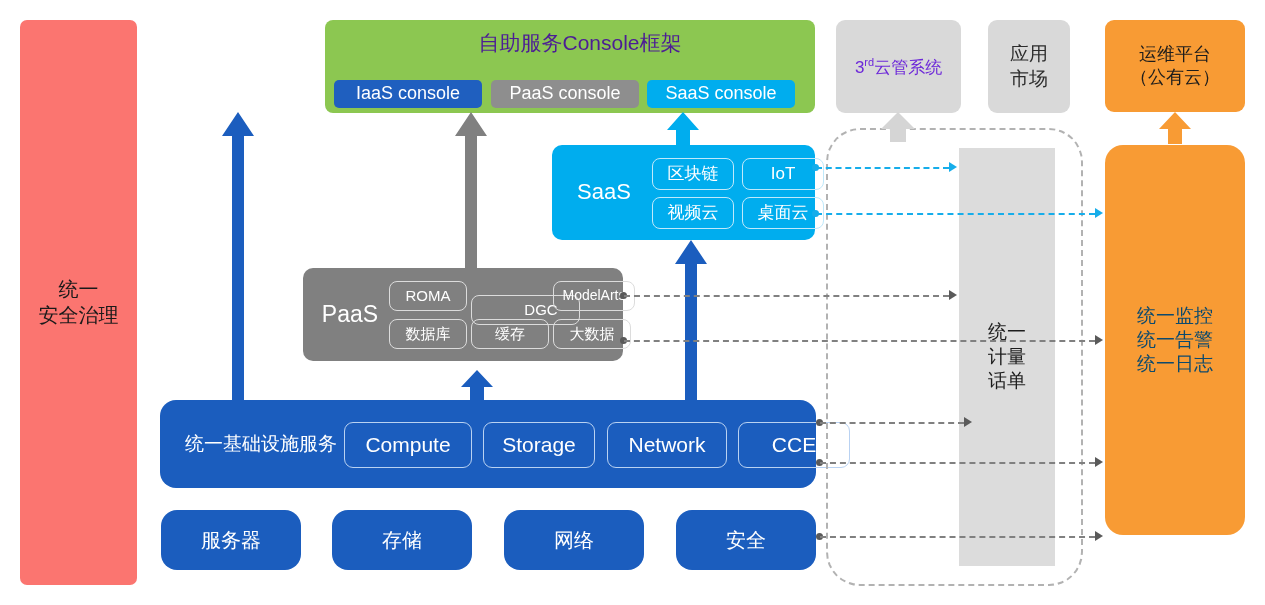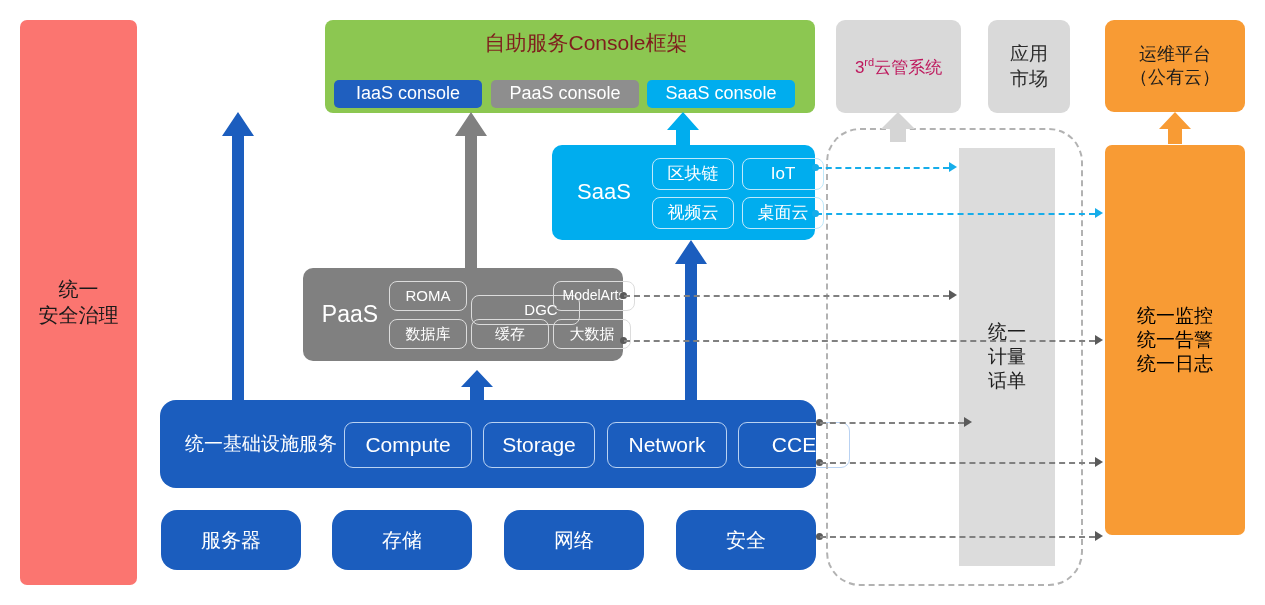--- a/index.html
+++ b/index.html
@@ -40,52 +40,52 @@
   }
 
   
   #console{
     left:325px; top:20px; width:490px; height:93px;
     background:#8DC63F; background:#8CC751;
     border-radius:8px;
     display:block;
   }
   #console-title{
-    position:absolute; left:16px; top:10px; width:100%;
-    text-align:center; font-size:21px; color:#7f1d1d;
+    position:absolute; left:10px; top:10px; width:100%;
+    text-align:center; font-size:21px; color:#4c1d95;
   }
   .console-chip{
     position:absolute; top:60px; height:28px;
     color:#ffffff; font-size:18px; border-radius:5px;
     display:flex; align-items:center; justify-content:center;
   }
   #chip-iaas{ left:9px;  width:148px; background:#1F5FBF; }
   #chip-paas{ left:166px; width:148px; background:#8E8E8E; }
   #chip-saas{ left:322px; width:148px; background:#00ADEE; }
 
   
   #thirdparty{
     left:836px; top:20px; width:125px; height:93px;
-    background:#D9D9D9; color:#be185d; font-size:17px;
+    background:#D9D9D9; color:#6d28d9; font-size:17px;
   }
   #thirdparty sup{ font-size:11px; }
   #appmarket{
     left:988px; top:20px; width:82px; height:93px;
     background:#D9D9D9; color:#2d2d2d; font-size:19px;
   }
 
   
   #ops{
     left:1105px; top:20px; width:140px; height:92px;
     background:#F79A2E; background:#F89B34; color:#1c1c1c; font-size:18px;
   }
   #opsbar{
     left:1105px; top:145px; width:140px; height:390px;
-    background:#F89B34; color:#000000; font-size:19px;
-    border-radius:7px;
+    background:#F89B34; color:#0c4a6e; font-size:19px;
+    border-radius:18px;
   }
 
   
   #saas{
     left:552px; top:145px; width:263px; height:95px;
     background:#00ADEE; border-radius:10px;
     display:block;
   }
   #saas-label{
     position:absolute; left:10px; top:0; height:100%;

